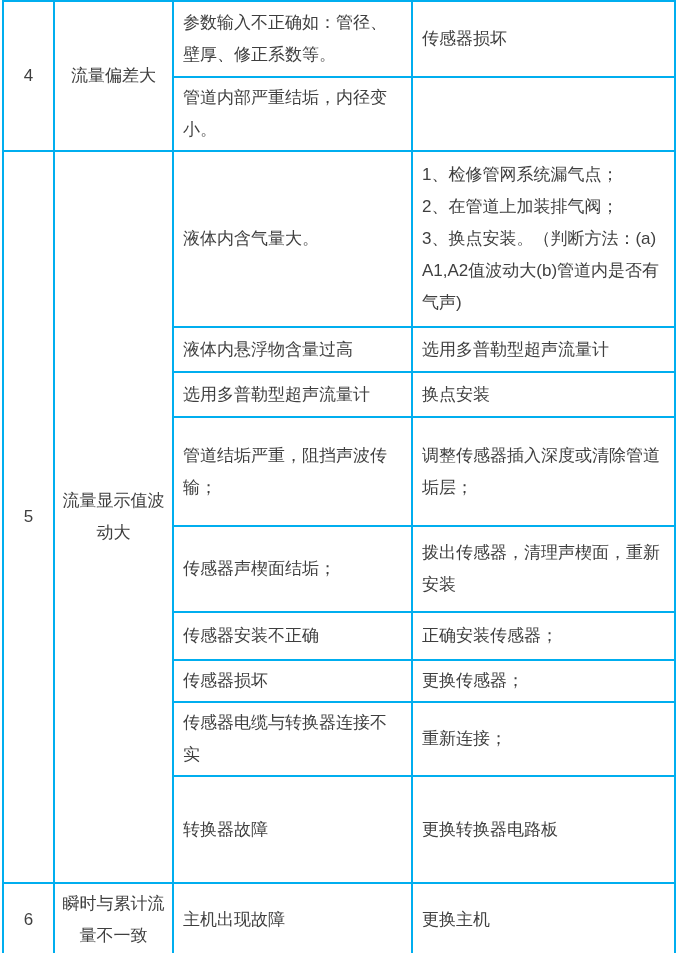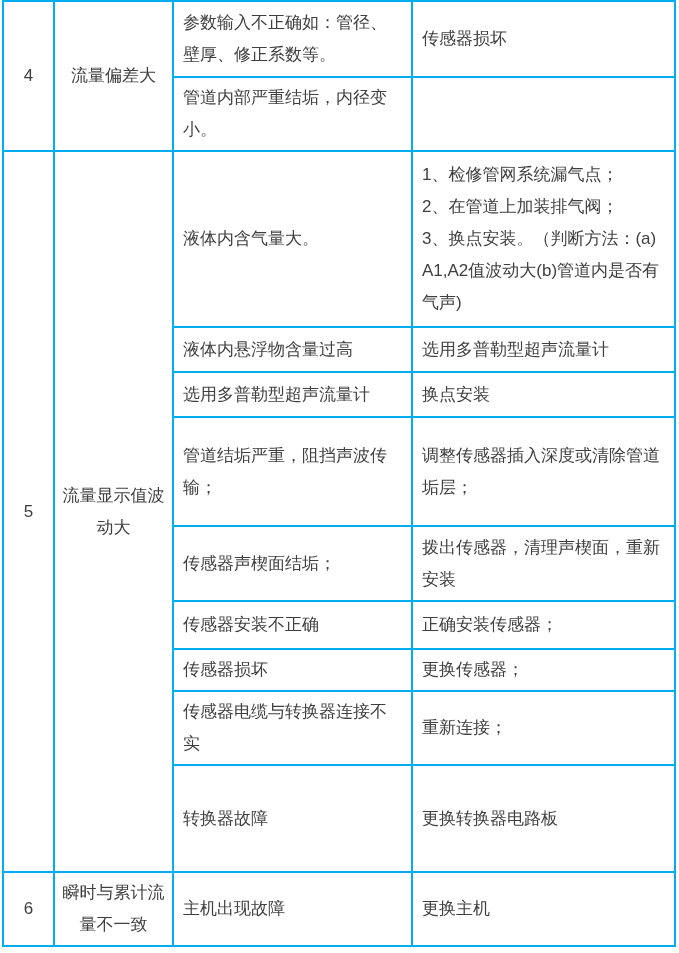--- a/index.html
+++ b/index.html
@@ -39,21 +39,21 @@
     text-align: left;
     padding: 4px 9px;
     white-space: pre-line;
   }
   tbody tr:nth-child(1)  { height: 76px; }
   tbody tr:nth-child(2)  { height: 71px; margin-top: 8px; }
   tbody tr:nth-child(3)  { height: 176px; }
   tbody tr:nth-child(4)  { height: 45px; border-radius: 9px; }
   tbody tr:nth-child(5)  { height: 45px; }
   tbody tr:nth-child(6)  { height: 109px; padding-left: 20px; }
-  tbody tr:nth-child(7)  { height: 75px; }
+  tbody tr:nth-child(7)  { height: 86px; }
   tbody tr:nth-child(8)  { height: 48px; margin-left: 48px; }
   tbody tr:nth-child(9)  { height: 40px; }
   tbody tr:nth-child(10) { height: 74px; }
   tbody tr:nth-child(11) { height: 107px; }
   tbody tr:nth-child(12) { height: 74px; }
 </style>
 </head>
 <body>
 
 <div class="page">

